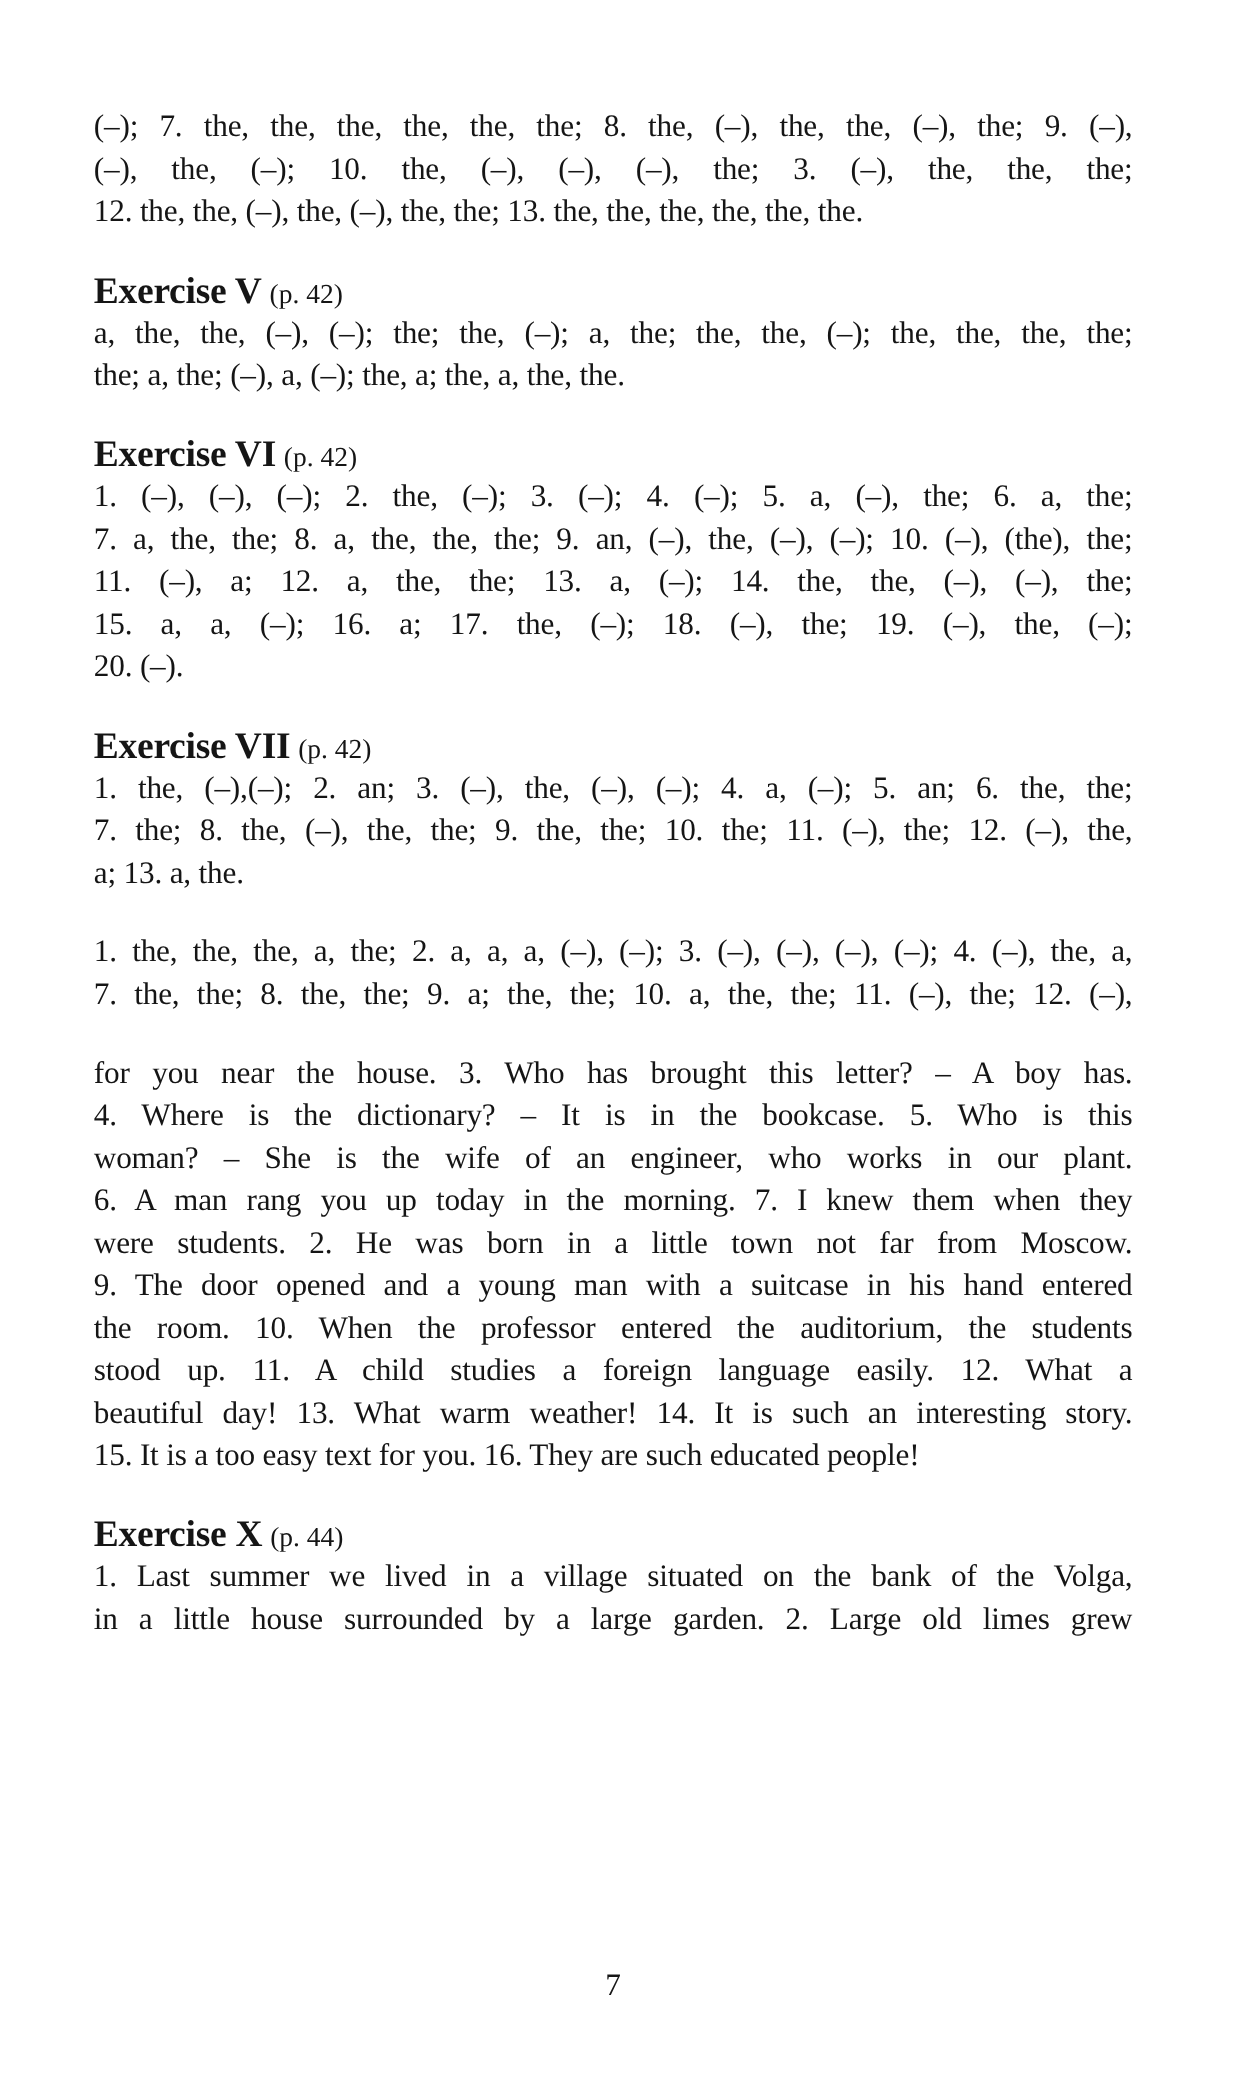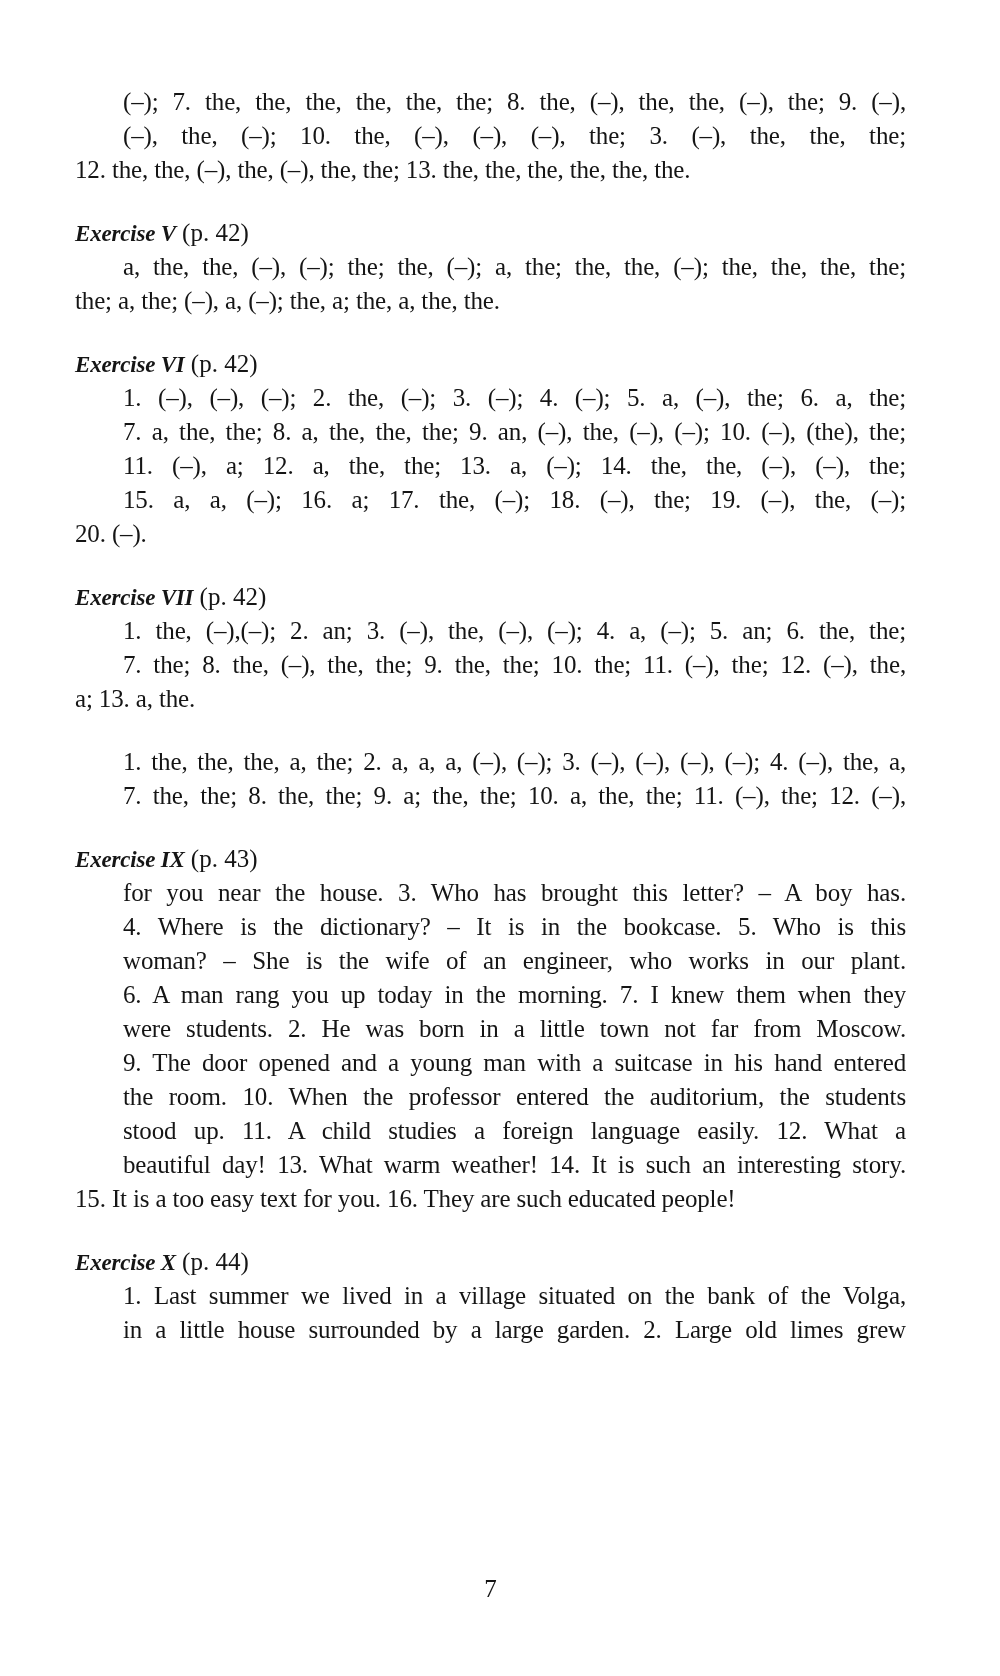--- a/index.html
+++ b/index.html
@@ -28,38 +28,36 @@
     margin-bottom: 0;
   }
   .heading {
     font-size: 25px;
     line-height: 34px;
     height: 34px;
     white-space: nowrap;
   }
   .hb {
     font-weight: 700;
-    font-size: 23px;
+    font-size: 30px;
     letter-spacing: -0.2px;
-    font-style: italic;
   }
   .hr {
-    font-size: 25px;
+    font-size: 22px;
   }
   .line {
     font-size: 25px;
     line-height: 34px;
     height: 34px;
     letter-spacing: -0.15px;
     overflow: hidden;
   }
   .j {
     text-align: justify;
     text-align-last: justify;
-    margin-left: 48px;
   }
   .pagenum {
     position: absolute;
     left: 75px;
     top: 1572px;
     width: 831px;
     text-align: center;
     font-size: 25px;
     line-height: 34px;
   }
@@ -90,21 +88,20 @@
       <div class="heading"><span class="hb">Exercise VII</span> <span class="hr">(p. 42)</span></div>
       <div class="line j">1. the, (–),(–); 2. an; 3. (–), the, (–), (–); 4. a, (–); 5. an; 6. the, the;</div>
       <div class="line j">7. the; 8. the, (–), the, the; 9. the, the; 10. the; 11. (–), the; 12. (–), the,</div>
       <div class="line">a; 13. a, the.</div>
     </section>
     <section class="section">
       <div class="line j">1. the, the, the, a, the; 2. a, a, a, (–), (–); 3. (–), (–), (–), (–); 4. (–), the, a,</div>
       <div class="line j">7. the, the; 8. the, the; 9. a; the, the; 10. a, the, the; 11. (–), the; 12. (–),</div>
     </section>
     <section class="section">
-      <div class="heading"><span class="hb">Exercise IX</span> <span class="hr">(p. 43)</span></div>
       <div class="line j">for you near the house. 3. Who has brought this letter? – A boy has.</div>
       <div class="line j">4. Where is the dictionary? – It is in the bookcase. 5. Who is this</div>
       <div class="line j">woman? – She is the wife of an engineer, who works in our plant.</div>
       <div class="line j">6. A man rang you up today in the morning. 7. I knew them when they</div>
       <div class="line j">were students. 2. He was born in a little town not far from Moscow.</div>
       <div class="line j">9. The door opened and a young man with a suitcase in his hand entered</div>
       <div class="line j">the room. 10. When the professor entered the auditorium, the students</div>
       <div class="line j">stood up. 11. A child studies a foreign language easily. 12. What a</div>
       <div class="line j">beautiful day! 13. What warm weather! 14. It is such an interesting story.</div>
       <div class="line">15. It is a too easy text for you. 16. They are such educated people!</div>

